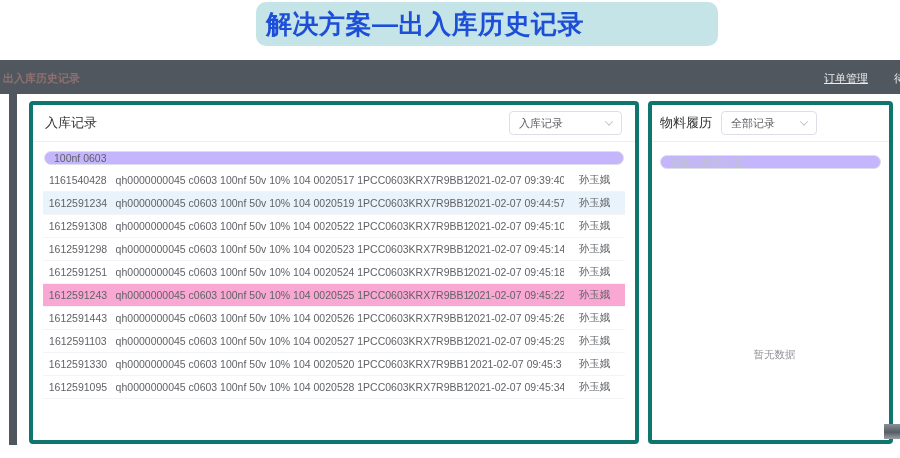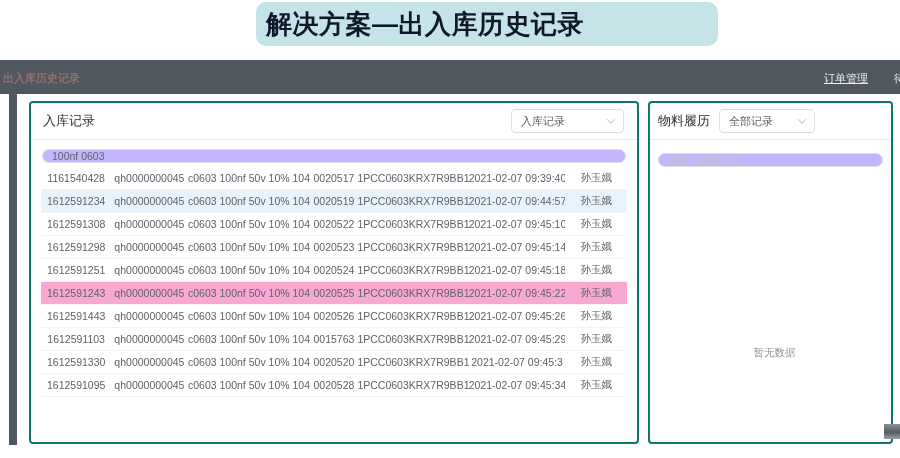--- a/index.html
+++ b/index.html
@@ -3,35 +3,35 @@
 <meta charset="utf-8">
 <style>
   * { margin:0; padding:0; box-sizing:border-box; }
   html,body { width:900px; height:458px; background:#ffffff; overflow:hidden;
     font-family:"Liberation Sans","DejaVu Sans",sans-serif; position:relative; }
 
   
   .banner { position:absolute; left:256px; top:2px; width:462px; height:44px;
     background:#c4e4e7; border-radius:10px; display:flex; align-items:center;
     padding-left:10px; }
-  .banner-title { font-size:26px; font-weight:bold; color:#0f172a; letter-spacing:.5px; }
+  .banner-title { font-size:26px; font-weight:bold; color:#1d4ed8; letter-spacing:.5px; }
 
   
   .topbar { position:absolute; left:0; top:60px; width:900px; height:34px; background:#51575e; }
   .brand { position:absolute; left:3px; top:11px; font-size:11px; font-weight:bold; color:#8f7171; }
   .nav-order { position:absolute; right:32px; top:11px; font-size:11px; color:#e9ebed;
     text-decoration:underline; cursor:pointer; }
   .nav-cut { position:absolute; right:-5px; top:11px; font-size:11px; color:#e9ebed; cursor:pointer; }
 
   
   .side-sliver { position:absolute; left:9px; top:94px; width:8px; height:351px; background:#51575e; }
 
   
   .panel { position:absolute; top:101px; height:343px; background:#fff;
-    border:2px solid #0f766e; border-radius:4px; }
+    border:4px solid #0f766e; border-radius:4px; }
   .panel-left  { left:29px;  width:610px; }
   .panel-right { left:648px; width:245px; }
 
   .panel-head { height:37px; border-bottom:1px solid #ebeef5; display:flex;
     align-items:center; padding:0 12px; position:relative; }
   .panel-right .panel-head { padding:0 8px; }
   .panel-title { font-size:13px; color:#303133; white-space:nowrap; }
 
   .select { border:1px solid #dcdfe6; border-radius:4px; height:24px; background:#fff;
     display:flex; align-items:center; justify-content:space-between; padding:0 9px;
@@ -156,21 +156,21 @@
           <div class="tcell c2">c0603 100nf 50v 10% 104</div>
           <div class="tcell c3">0020526</div>
           <div class="tcell c4">1PCC0603KRX7R9BB104</div>
           <div class="tcell c5">2021-02-07 09:45:26</div>
           <div class="tcell c6">孙玉娥</div>
         </div>
         <div class="trow">
           <div class="tcell c0">1612591103</div>
           <div class="tcell c1">qh0000000045</div>
           <div class="tcell c2">c0603 100nf 50v 10% 104</div>
-          <div class="tcell c3">0015763</div>
+          <div class="tcell c3">0020527</div>
           <div class="tcell c4">1PCC0603KRX7R9BB104</div>
           <div class="tcell c5">2021-02-07 09:45:29</div>
           <div class="tcell c6">孙玉娥</div>
         </div>
         <div class="trow">
           <div class="tcell c0">1612591330</div>
           <div class="tcell c1">qh0000000045</div>
           <div class="tcell c2">c0603 100nf 50v 10% 104</div>
           <div class="tcell c3">0020520</div>
           <div class="tcell c4">1PCC0603KRX7R9BB104</div>

